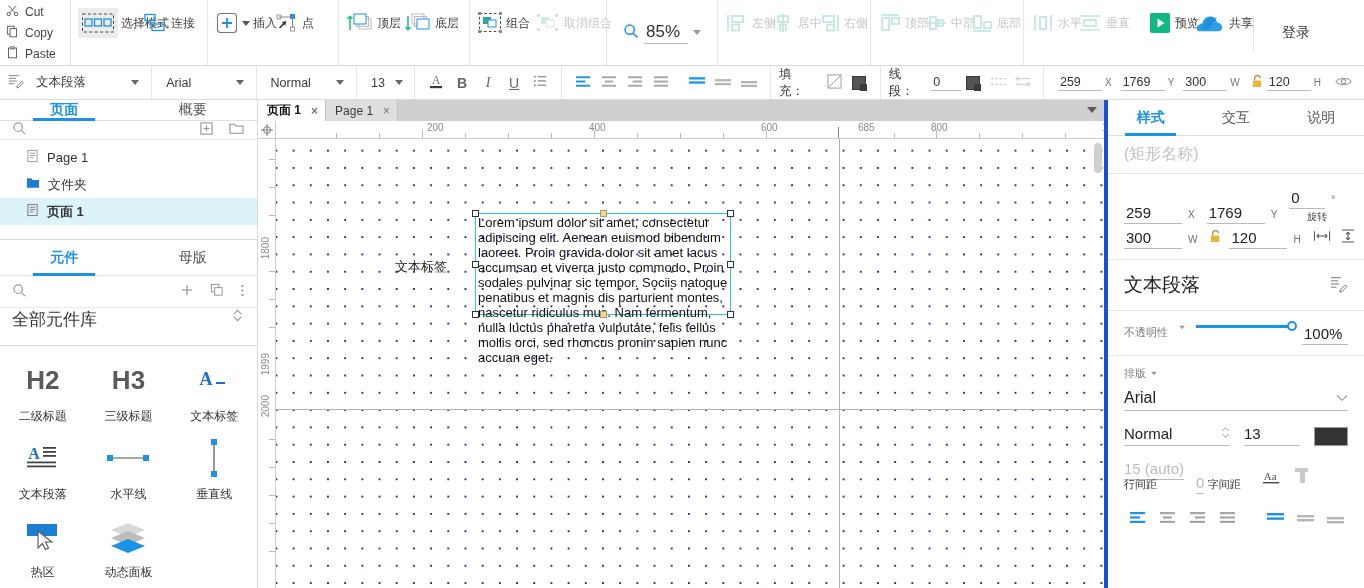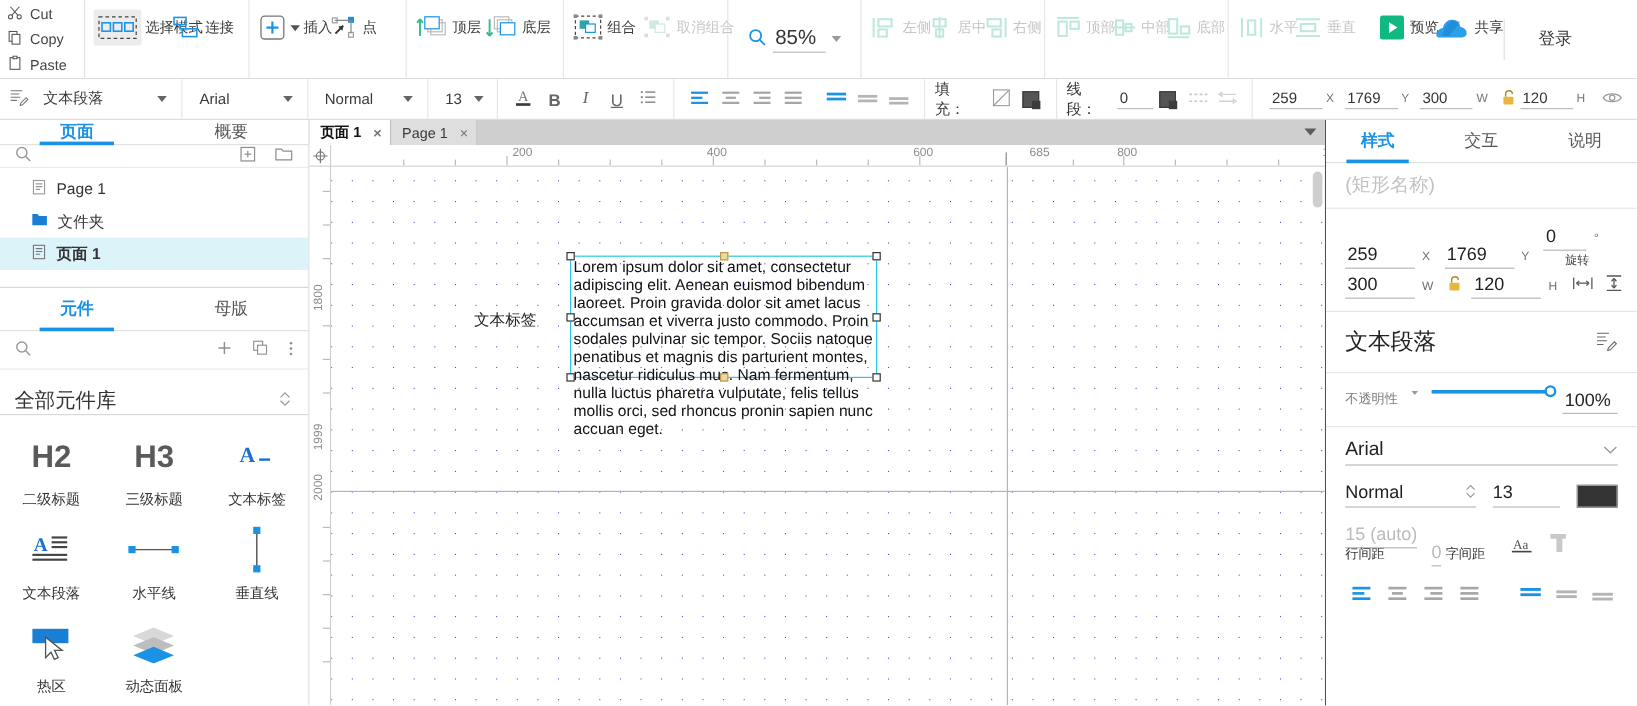--- a/index.html
+++ b/index.html
@@ -98,21 +98,21 @@
   .srow { height: 32px; display: flex; align-items: center; padding: 0 12px; gap: 4px; border-bottom: 1px solid #ececec; }
   .srow .sp { flex: 1; }
   .tree { padding: 4px 0 0 0; }
   .tnode {
     height: 27px; display: flex; align-items: center; gap: 8px;
     padding-left: 26px; font-size: 13px; color: #333; cursor: default;
   }
   .tnode.sel { background: #ddf3fa; font-weight: bold; }
   .panel-split { border-top: 1px solid #d8d8d8; }
   .libsel {
-    height: 38px; display: flex; align-items: flex-end; justify-content: space-between;
+    height: 38px; display: flex; align-items: flex-start; justify-content: space-between;
     padding: 0 14px 0 12px; border-bottom: 1px solid #d9d9d9; font-size: 17px; color: #333;
   }
   .libgrid { display: grid; grid-template-columns: repeat(3, 1fr); padding: 12px 0 0 0; row-gap: 4px; }
   .wcell { display: flex; flex-direction: column; align-items: center; gap: 6px; height: 74px; cursor: default; }
   .wcell .wic { height: 44px; display: flex; align-items: center; justify-content: center; }
   .wcell .wlb { font-size: 12px; color: #333; }
   .hx { font-size: 26px; font-weight: bold; color: #5a5a5a; font-family: "Liberation Sans", sans-serif; }
 
   
   .center { flex: 1; display: flex; flex-direction: column; min-width: 0; position: relative; }
@@ -145,21 +145,21 @@
   .selbox .body-txt {
     padding: 1px 2px; font-size: 13px; line-height: 15px; color: #111;
     font-family: "Liberation Sans", sans-serif;
   }
   .hnd { position: absolute; width: 7px; height: 7px; background: #fff; border: 1px solid #333; }
   .hnd.mid { background: #f0d79a; border-color: #b89a55; }
   .scroll-v { position: absolute; right: 2px; top: 4px; width: 8px; height: 30px; background: #cfcfcf; border-radius: 4px; }
 
   
   .right {
-    width: 260px; flex: 0 0 260px; background: #fff; border-left: 1px solid #1d4ed8;
+    width: 260px; flex: 0 0 260px; background: #fff; border-left: 4px solid #1d4ed8;
     display: flex; flex-direction: column; min-height: 0;
   }
   .rtabs { height: 36px; display: flex; border-bottom: 1px solid #e0e0e0; }
   .rtab { flex: 1; display: flex; align-items: center; justify-content: center; font-size: 14px; color: #555; position: relative; cursor: default; }
   .rtab.act { color: #1a93e6; font-weight: bold; }
   .rtab.act:after { content: ""; position: absolute; bottom: -1px; left: 20%; width: 60%; height: 3px; background: #1a93e6; }
   .namerow { height: 38px; display: flex; align-items: center; padding: 0 16px; border-bottom: 1px solid #e6e6e6; }
   .nameph { font-size: 16px; color: #c2c2c2; }
   .sec { padding: 8px 16px 10px 16px; border-bottom: 1px solid #e6e6e6; }
   .sec-head { display: flex; align-items: center; justify-content: space-between; font-size: 11px; color: #7d7d7d; margin-bottom: 5px; }
@@ -1120,20 +1120,24 @@
           <span class="lbl-sm">不透明性</span>
           <span class="caret-dn" style="border-top-color:#999;transform:scale(.7);"></span>
           <span class="slider">
               <span class="knob"></span>
             </span>
           <span class="opv">100%</span>
         </div>
       </div>
 
       <div class="sec" style="border-bottom:none;padding-top:10px;">
+        <div style="display:flex;align-items:center;gap:4px;margin-bottom:8px;">
+          <span class="lbl-sm">排版</span>
+          <span class="caret-dn" style="border-top-color:#999;transform:scale(.7);"></span>
+        </div>
         <div class="fontrow">
           <span class="fname">Arial</span>
           <span>
             <svg width="12" height="8" viewBox="0 0 12 8">
                 <path d="M1 1.5 6 6.3 11 1.5" fill="none" stroke="#9a9a9a" stroke-width="1.1"></path>
               </svg>
           </span>
         </div>
 
         <div class="stylerow">

